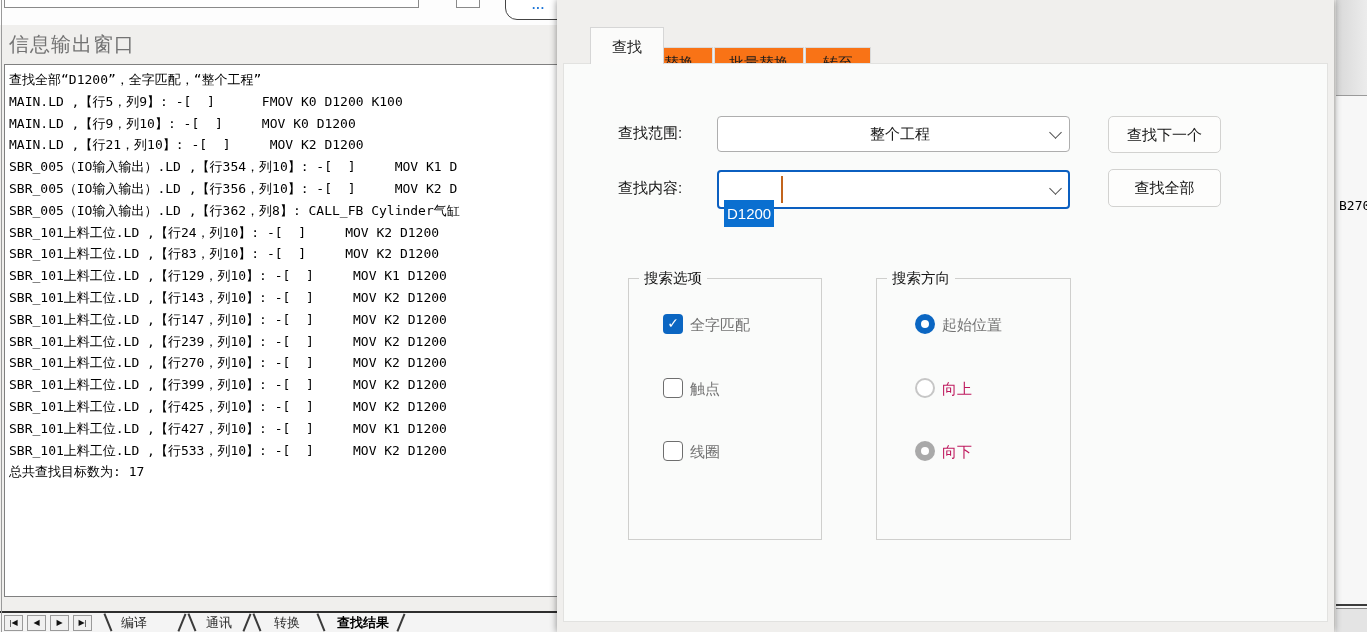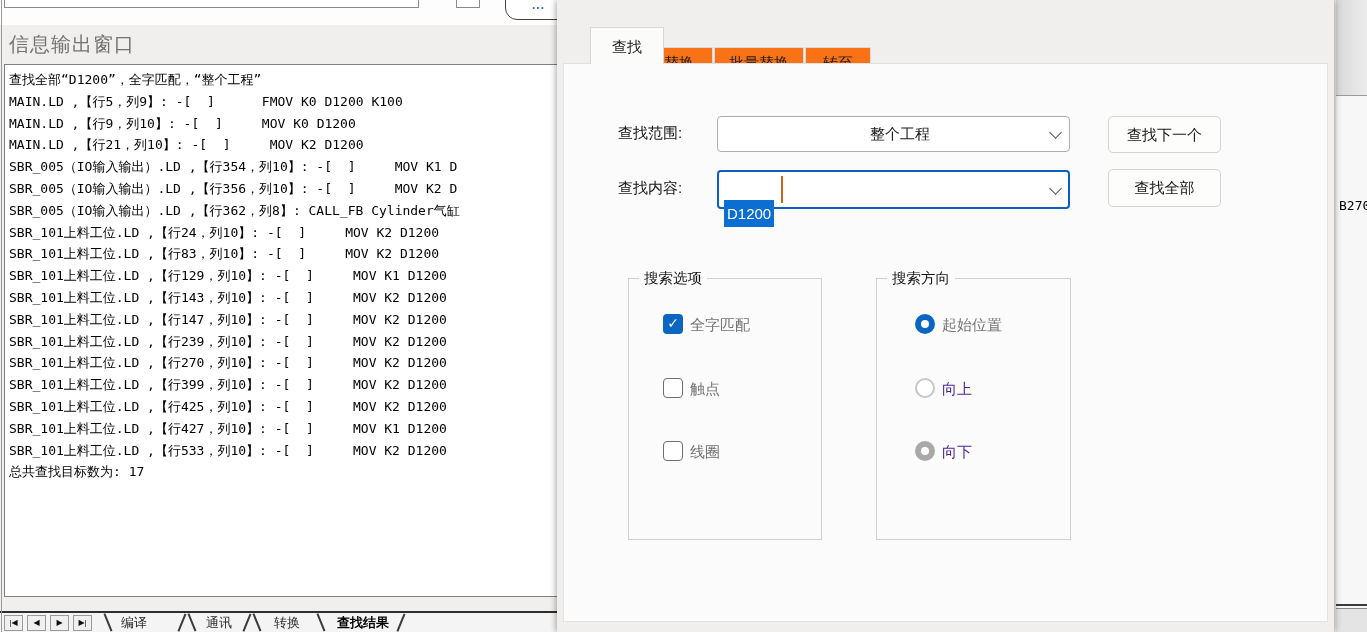--- a/index.html
+++ b/index.html
@@ -91,21 +91,21 @@
 
   .checkbox { width:20px; height:20px; border-radius:4px; }
   .checkbox.checked { background:#0b66c2; color:#fff; font-size:14px; text-align:center; line-height:19px; }
   .checkbox.unchecked { background:#fff; border:1.6px solid #6e6e6e; }
   .radio { width:20px; height:20px; border-radius:50%; }
   .radio.sel-on { background:#0b66c2; }
   .radio .dot { position:absolute; left:6px; top:6px; width:8px; height:8px; border-radius:50%; background:#fff; }
   .radio.dis-off { background:#fff; border:2px solid #c6c6c6; }
   .radio.dis-on { background:#a9a9a9; }
   .opt-label { font-size:15px; color:#737373; }
-  .opt-label.dis { color:#4c1d95; }
+  .opt-label.dis { color:#be185d; }
 </style>
 </head>
 <body>
 
 <div id="left-pane" class="abs">
   <div id="toolbar-strip" class="abs">
     <div id="toolbar-input" class="abs"></div>
     <div id="toolbar-mini" class="abs"></div>
     <div id="toolbar-round" class="abs"></div>
     <div id="toolbar-dots" class="abs">...</div>

